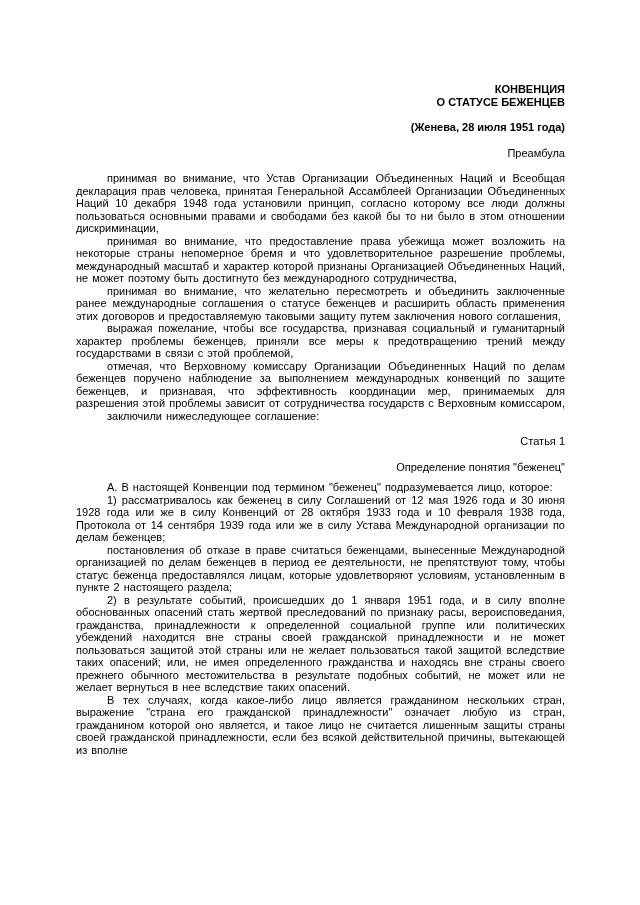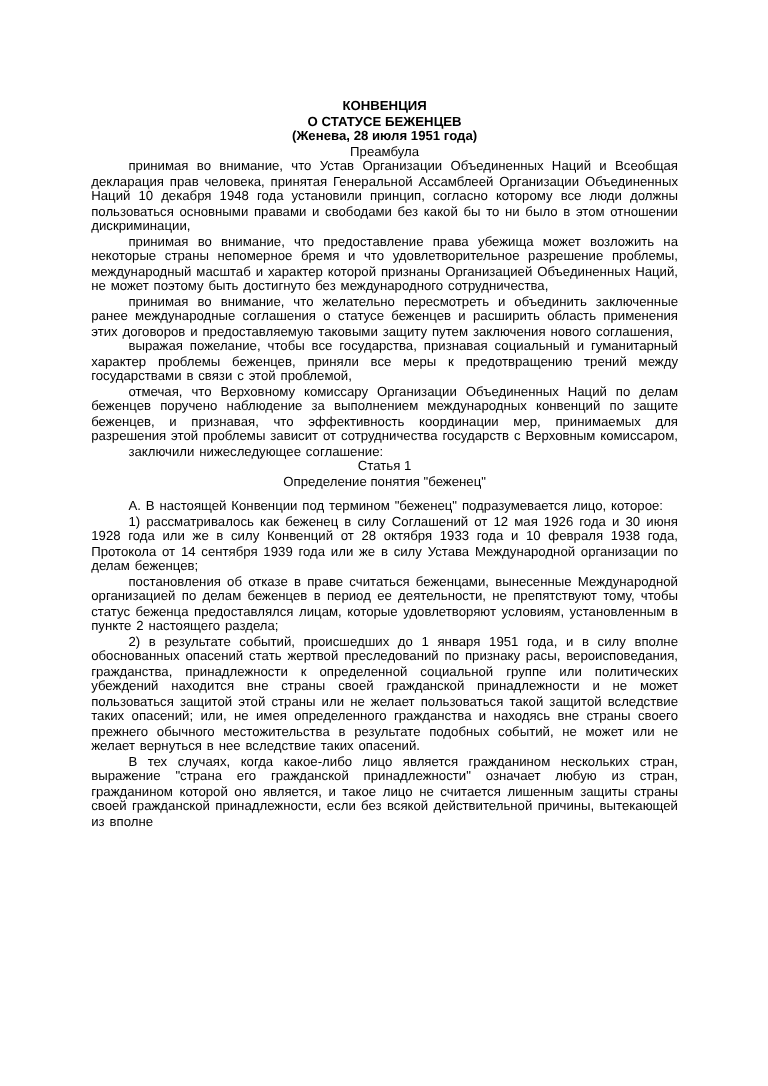--- a/index.html
+++ b/index.html
@@ -19,35 +19,35 @@
     width: 640px;
     height: 905px;
     padding: 83px 75px 0 76px;
     background: #ffffff;
   }
   .line {
     font-size: 11px;
     line-height: 12.5px;
   }
   .center {
-    text-align: center;
+    text-align: right;
     text-indent: 0;
   }
   .bold {
     font-weight: bold;
   }
   p.para {
     margin: 0;
     font-size: 11px;
     line-height: 12.5px;
     text-align: justify;
     text-indent: 31px;
     word-spacing: 1px;
   }
-  .mt-1 { }   
+  .mt-1 { margin-top: 13px; }   
   .mt-2 { margin-top: 8px; }   
 </style>
 </head>
 <body>
 
 <div class="page">
 
   <div class="line center bold">КОНВЕНЦИЯ</div>
   <div class="line center bold">О СТАТУСЕ БЕЖЕНЦЕВ</div>
 

